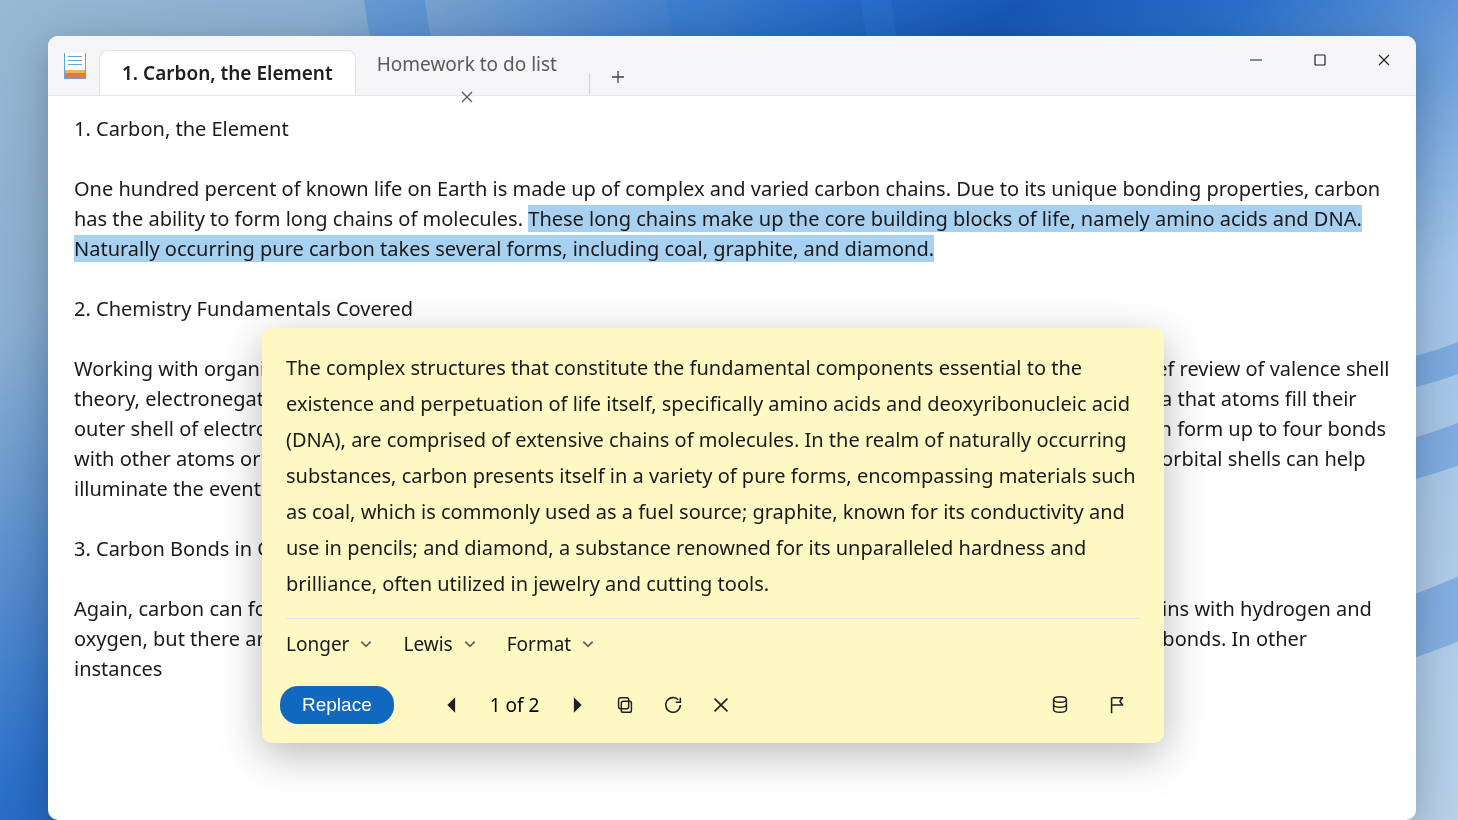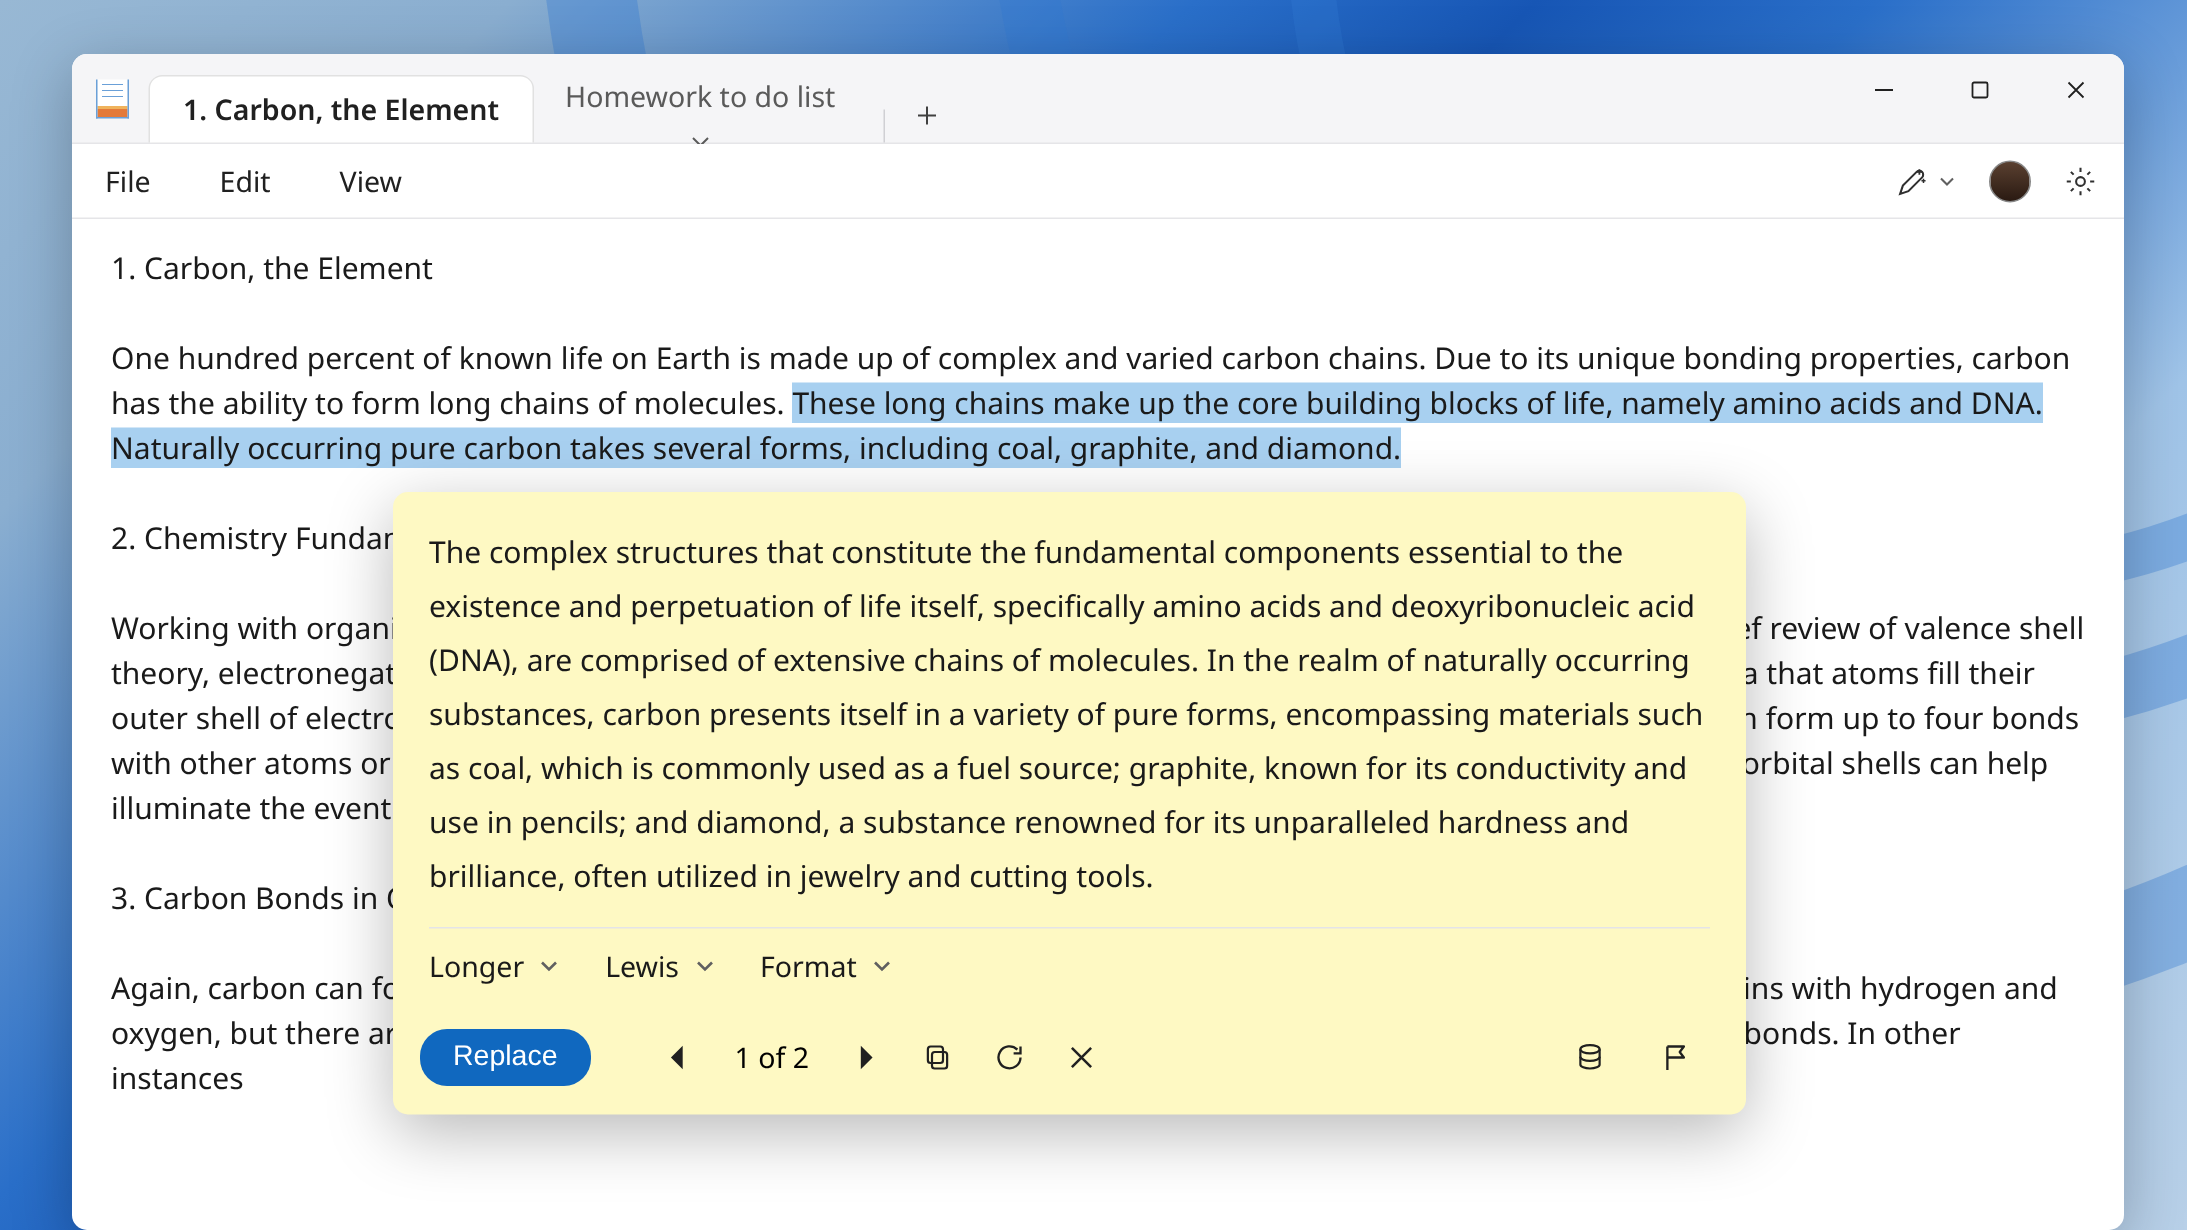--- a/index.html
+++ b/index.html
@@ -162,44 +162,20 @@
           </svg>
       </div>
       <div class="winbtn">
         <svg width="14" height="14" viewBox="0 0 14 14">
             <path d="M2 2 L12 12 M12 2 L2 12" stroke="currentColor" stroke-width="1.2"></path>
           </svg>
       </div>
     </div>
   </div>
 
-  <div class="menubar">
-    <span class="mb-item">File</span>
-    <span class="mb-item">Edit</span>
-    <span class="mb-item">View</span>
-    <div class="menubar-right">
-      <div class="ai-btn">
-        <svg width="22" height="22" viewBox="0 0 24 24">
-            <path d="M3 21 L5 15 L15 5 C16 4 18 4 19 5 C20 6 20 8 19 9 L9 19 Z" stroke="currentColor" stroke-width="1.5" fill="none"></path>
-            <path d="M17 3 L17 7 M15 5 L19 5" stroke="currentColor" stroke-width="1.3"></path>
-            <path d="M20 10 L20 13 M18.5 11.5 L21.5 11.5" stroke="currentColor" stroke-width="1.1"></path>
-          </svg>
-        <svg class="chev" width="12" height="12" viewBox="0 0 12 12">
-            <path d="M2 4 L6 8 L10 4" stroke="currentColor" stroke-width="1.4" fill="none"></path>
-          </svg>
-      </div>
-      <div class="avatar"></div>
-      <div class="gear">
-        <svg viewBox="0 0 24 24" width="22" height="22">
-            <circle cx="12" cy="12" r="3.2" stroke="currentColor" stroke-width="1.5" fill="none"></circle>
-            <path d="M12 2 L12 5 M12 19 L12 22 M22 12 L19 12 M5 12 L2 12 M19 5 L17 7 M7 17 L5 19 M19 19 L17 17 M7 7 L5 5" stroke="currentColor" stroke-width="1.5"></path>
-          </svg>
-      </div>
-    </div>
-  </div>
 
   <div class="editor">
     <p class="para">1. Carbon, the Element</p>
     <p class="para">
       <span>One hundred percent of known life on Earth is made up of complex and varied carbon chains. Due to its unique bonding properties, carbon has the ability to form long chains of molecules. </span><span class="hl">These long chains make up the core building blocks of life, namely amino acids and DNA. Naturally occurring pure carbon takes several forms, including coal, graphite, and diamond.</span>
     </p>
     <p class="para">2. Chemistry Fundamentals Covered</p>
     <p class="para">Working with organic chemistry requires a certain degree of background skill in general chemistry. We provide a brief review of valence shell theory, electronegativity, octet configurations, and Lewis dot structures. Closely bound valence shell theory—the idea that atoms fill their outer shell of electrons—bonding takes place due to the four electrons in its outer valence. These outer electrons can form up to four bonds with other atoms or molecules. Lewis dot structures play a pivotal role in determining resonant structures) can help orbital shells can help illuminate the eventual ise a molecule can tell us its basic shape.</p>
     <p class="para">3. Carbon Bonds in Organic Chemistry</p>
     <p class="para">Again, carbon can form up to four bonds with other molecules. In organic chemistry, we mainly focus on carbon chains with hydrogen and oxygen, but there are infinite possible compounds. In the simplest form, carbon bonds with four hydrogen in single bonds. In other instances</p>

